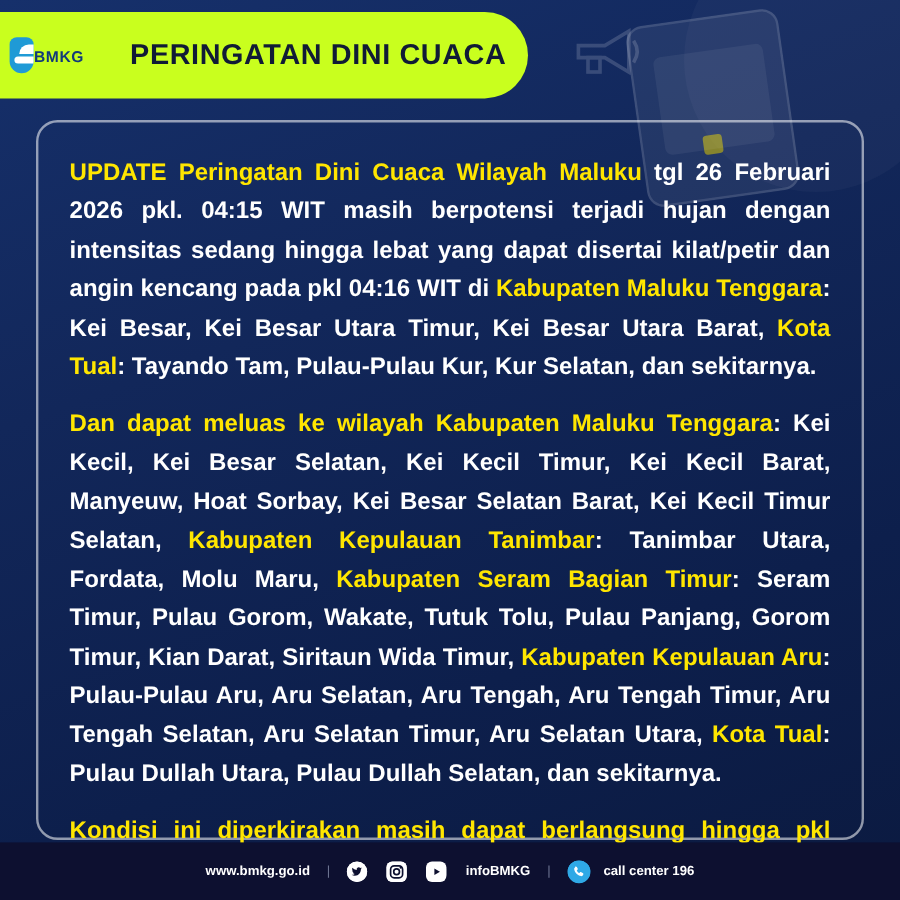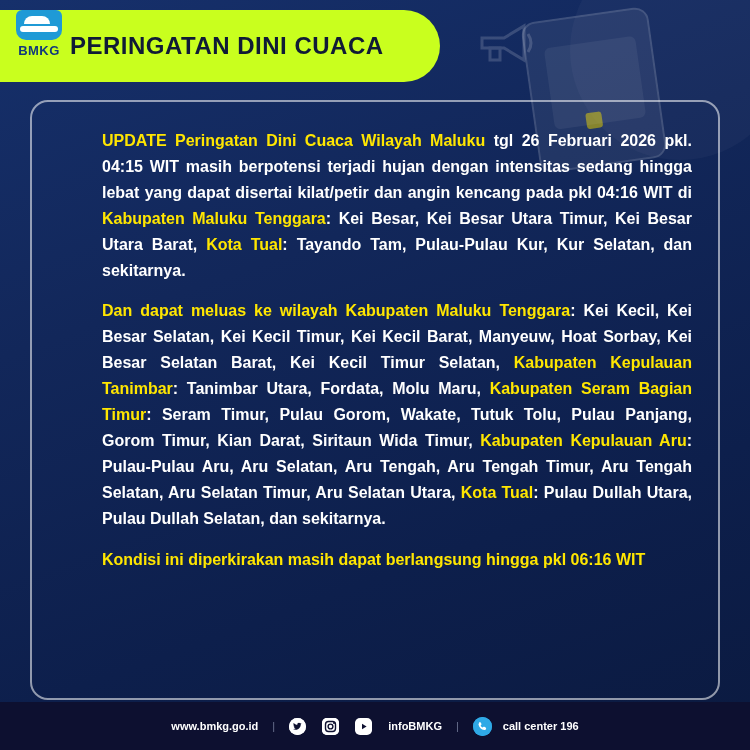--- a/index.html
+++ b/index.html
@@ -58,22 +58,22 @@
     position: absolute;
     left: 0; top: 10px;
     width: 440px; height: 72px;
     background: #c9ff1e;
     border-radius: 0 36px 36px 0;
     display: flex;
     align-items: center;
   }
   .logo-box {
     width: 70px; height: 72px;
-    display: flex; flex-direction: column;
-    align-items: center; justify-content: flex-start;
+    display: flex; flex-direction: row;
+    align-items: center; justify-content: flex-end;
     flex: 0 0 70px;
     padding-left: 8px;
   }
   .logo-mark {
     width: 46px; height: 30px;
     background: #1f9ad6;
     border-radius: 6px 6px 10px 10px;
     position: relative;
     overflow: hidden;
   }
@@ -93,44 +93,43 @@
     background: #fff;
     border-radius: 8px 8px 0 0;
   }
   .logo-text {
     font-size: 13px; font-weight: bold;
     color: #123a7a; letter-spacing: .5px;
     margin-top: 3px;
   }
   .header-title {
     flex: 1;
-    text-align: left;
+    text-align: right;
     padding-right: 18px;
     color: #101b36;
     font-size: 24px;
     font-weight: bold;
     line-height: 1.12;
     letter-spacing: .5px;
   }
   
   .card {
     position: absolute;
     left: 30px; top: 100px;
     width: 690px; height: 600px;
     border: 2px solid rgba(255,255,255,0.55);
     border-radius: 18px;
     padding: 26px 26px 20px 26px;
   }
   .body-text {
     color: #ffffff;
-    font-size: 16px;
+    font-size: 20px;
     line-height: 1.62;
     text-align: justify;
     font-weight: bold;
-    margin-left: 44px;
   }
   .body-text p { margin-bottom: 15px; }
   .hl { color: #ffe600; }
   .plain { font-weight: bold; }
   .note { color: #ffe600; font-weight: bold; }
   .signature { color: #ffffff; font-weight: bold; margin-top: 18px; }
   
   .footer {
     position: absolute;
     left: 0; bottom: 0;

